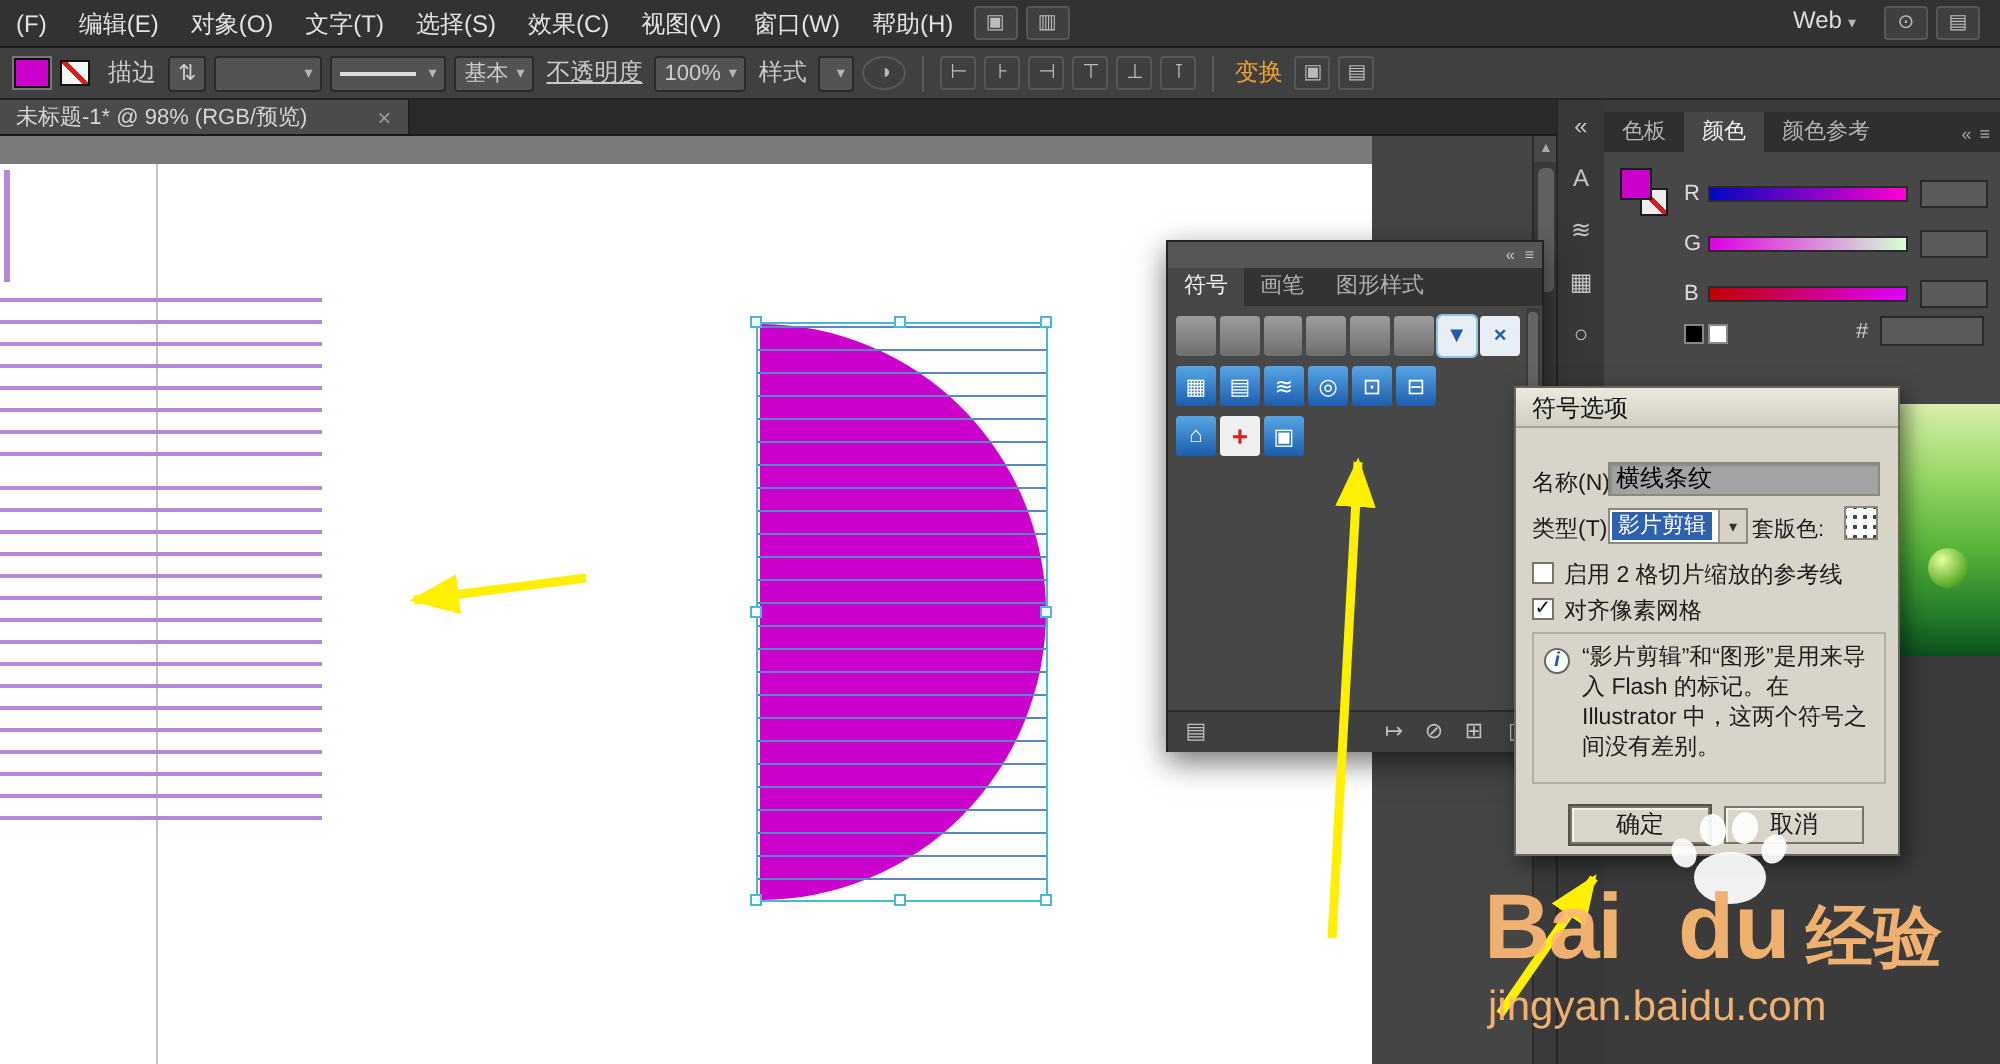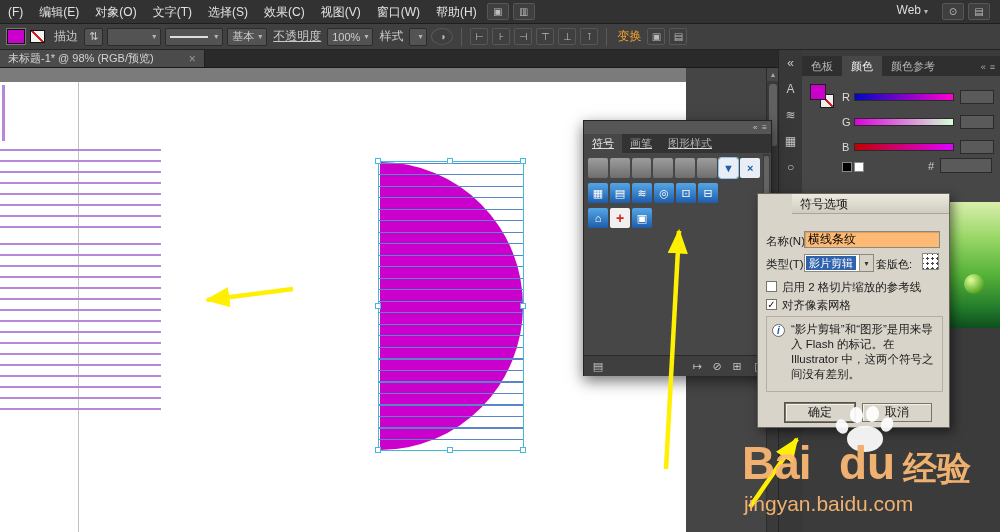--- a/index.html
+++ b/index.html
@@ -76,21 +76,21 @@
   .bw-white { position:absolute; left:52px; top:86px; width:10px; height:10px; background:#fff; border:1px solid #888; }
   .hex-label { position:absolute; left:126px; top:84px; color:#ccc; font-size:11px; }
   .hex-box { position:absolute; left:138px; top:82px; width:52px; height:15px; background:#5a5a5a; border:1px solid #2a2a2a; }
   .spectrum { position:absolute; left:146px; top:126px; width:52px; height:126px; background:linear-gradient(180deg,#d9efab 0%,#9ad868 28%,#55b239 58%,#237c2b 84%,#0d4f1e 100%); }
   .spec-ball { position:absolute; left:16px; top:72px; width:20px; height:20px; border-radius:50%; background:radial-gradient(circle at 35% 30%, #e2ff9a, #58a828 70%, #2c6414); }
 
   
   .sympanel { left:583px; top:120px; width:189px; height:256px; background:#3f3f3f; border:1px solid #232323; box-shadow:0 5px 14px rgba(0,0,0,.55); z-index:40; }
   .sym-header { height:13px; background:#565656; display:flex; justify-content:flex-end; align-items:center; gap:5px; padding:0 4px; }
   .sym-hicon { color:#c9c9c9; font-size:8px; line-height:13px; }
-  .sym-tabs { height:19px; background:#333; display:flex; align-items:flex-end;text-decoration:underline; }
+  .sym-tabs { height:19px; background:#333; display:flex; align-items:flex-end; }
   .sym-tab { padding:0 8px; line-height:19px; font-size:11px; color:#b0b0b0; white-space:nowrap; }
   .sym-tab-active { background:#474747; color:#eee; }
   .sym-content { position:relative; height:202px; background:#474747; padding:4px 10px 0 3px; }
   .sym-row { display:flex; margin-bottom:3px; }
   .sym-cell { width:20px; height:20px; margin:1px; display:flex; align-items:center; justify-content:center; font-size:11px; border-radius:2px; }
   .sym-glyph { pointer-events:none; }
   .s-blank { background:linear-gradient(#9d9d9d,#6e6e6e); }
   .s-blue { background:linear-gradient(#55a6e6,#1d5dac); color:#fff; }
   .s-light { background:#e9eef6; color:#1d5dac; font-weight:bold; }
   .s-selected { outline:1px solid #8cc4ee; }
@@ -100,24 +100,24 @@
   .sym-footer { height:21px; background:#3f3f3f; border-top:1px solid #2a2a2a; display:flex; align-items:center; padding:0 4px; }
   .sym-fic { width:16px; height:16px; color:#c0c0c0; font-size:11px; text-align:center; line-height:16px; margin:0 2px; }
   .sym-fright { margin-left:auto; display:flex; }
 
   
   #arrows { left:0; top:0; width:1000px; height:532px; pointer-events:none; z-index:60; }
   #arrows line { stroke:var(--arrow_yellow,#ffef00); stroke-width:4.5; }
   #arrows marker path { fill:var(--arrow_yellow,#ffef00); }
 
   
-  .dialog { left:757px; top:193px; width:193px; height:235px; background:#d8d4ca; border:1px solid #69655c; box-shadow:3px 4px 10px rgba(0,0,0,.5); color:#1b1b1b; z-index:50; font-size:12px;padding-left:34px; }
+  .dialog { left:757px; top:193px; width:193px; height:235px; background:#d8d4ca; border:1px solid #69655c; box-shadow:3px 4px 10px rgba(0,0,0,.5); color:#1b1b1b; z-index:50; font-size:12px; }
   .dlg-title { height:20px; background:linear-gradient(#eceade,#cfccc0); border-bottom:1px solid #a9a59a; line-height:20px; padding-left:8px; color:#111; font-size:12px; }
   .dlg-label { position:absolute; font-size:11.5px; color:#1b1b1b; white-space:nowrap; }
-  .dlg-input { position:absolute; left:46px; top:37px; width:136px; height:17px; background:#fdba74; border:1px solid #8b887e; box-shadow:inset 1px 1px 1px rgba(0,0,0,.15); font-size:12px; padding:0 3px; font-family:"Liberation Sans","DejaVu Sans",sans-serif; }
+  .dlg-input { position:absolute; left:46px; top:37px; width:136px; height:17px; background:#a3a3a3; border:1px solid #8b887e; box-shadow:inset 1px 1px 1px rgba(0,0,0,.15); font-size:12px; padding:0 3px; font-family:"Liberation Sans","DejaVu Sans",sans-serif; }
   .dlg-select { position:absolute; left:46px; top:60px; width:70px; height:18px; background:#fff; border:1px solid #8b887e; display:flex; align-items:center; justify-content:space-between; }
   .dlg-select .val { background:#2f62ad; color:#fff; font-size:11px; line-height:14px; padding:0 3px; margin:1px; white-space:nowrap; }
   .dlg-select .dd { width:14px; height:16px; background:#d6d2c8; border-left:1px solid #9a968c; font-size:8px; color:#333; display:flex; align-items:center; justify-content:center; }
   .reg-icon { position:absolute; left:164px; top:59px; width:17px; height:17px; background:#fff; border:1px solid #8b887e; background-image:radial-gradient(#444 1px, transparent 1.3px); background-size:5px 5px; background-position:2px 2px; }
   .dlg-check { position:absolute; width:11px; height:11px; background:#fff; border:1px solid #787468; font-size:10px; line-height:10px; text-align:center; color:#111; }
   .dlg-info { position:absolute; left:8px; top:122px; width:177px; height:76px; border:1px solid #b3afa4; padding:5px 4px 4px 24px; font-size:11.5px; line-height:15px; }
   .info-icon { position:absolute; left:5px; top:7px; width:13px; height:13px; border-radius:50%; background:#fff; border:1px solid #666; color:#2255aa; font-size:10px; font-weight:bold; font-style:italic; text-align:center; line-height:12px; }
   .dlg-btn { position:absolute; width:70px; height:19px; background:#d9d5cb; border:1px solid #77736a; box-shadow:inset 1px 1px 0 #f3f1ea; font-size:12px; text-align:center; line-height:17px; }
   .btn-default { box-shadow:inset 1px 1px 0 #f3f1ea, 0 0 0 1px #55524a;text-align:center; }
 

